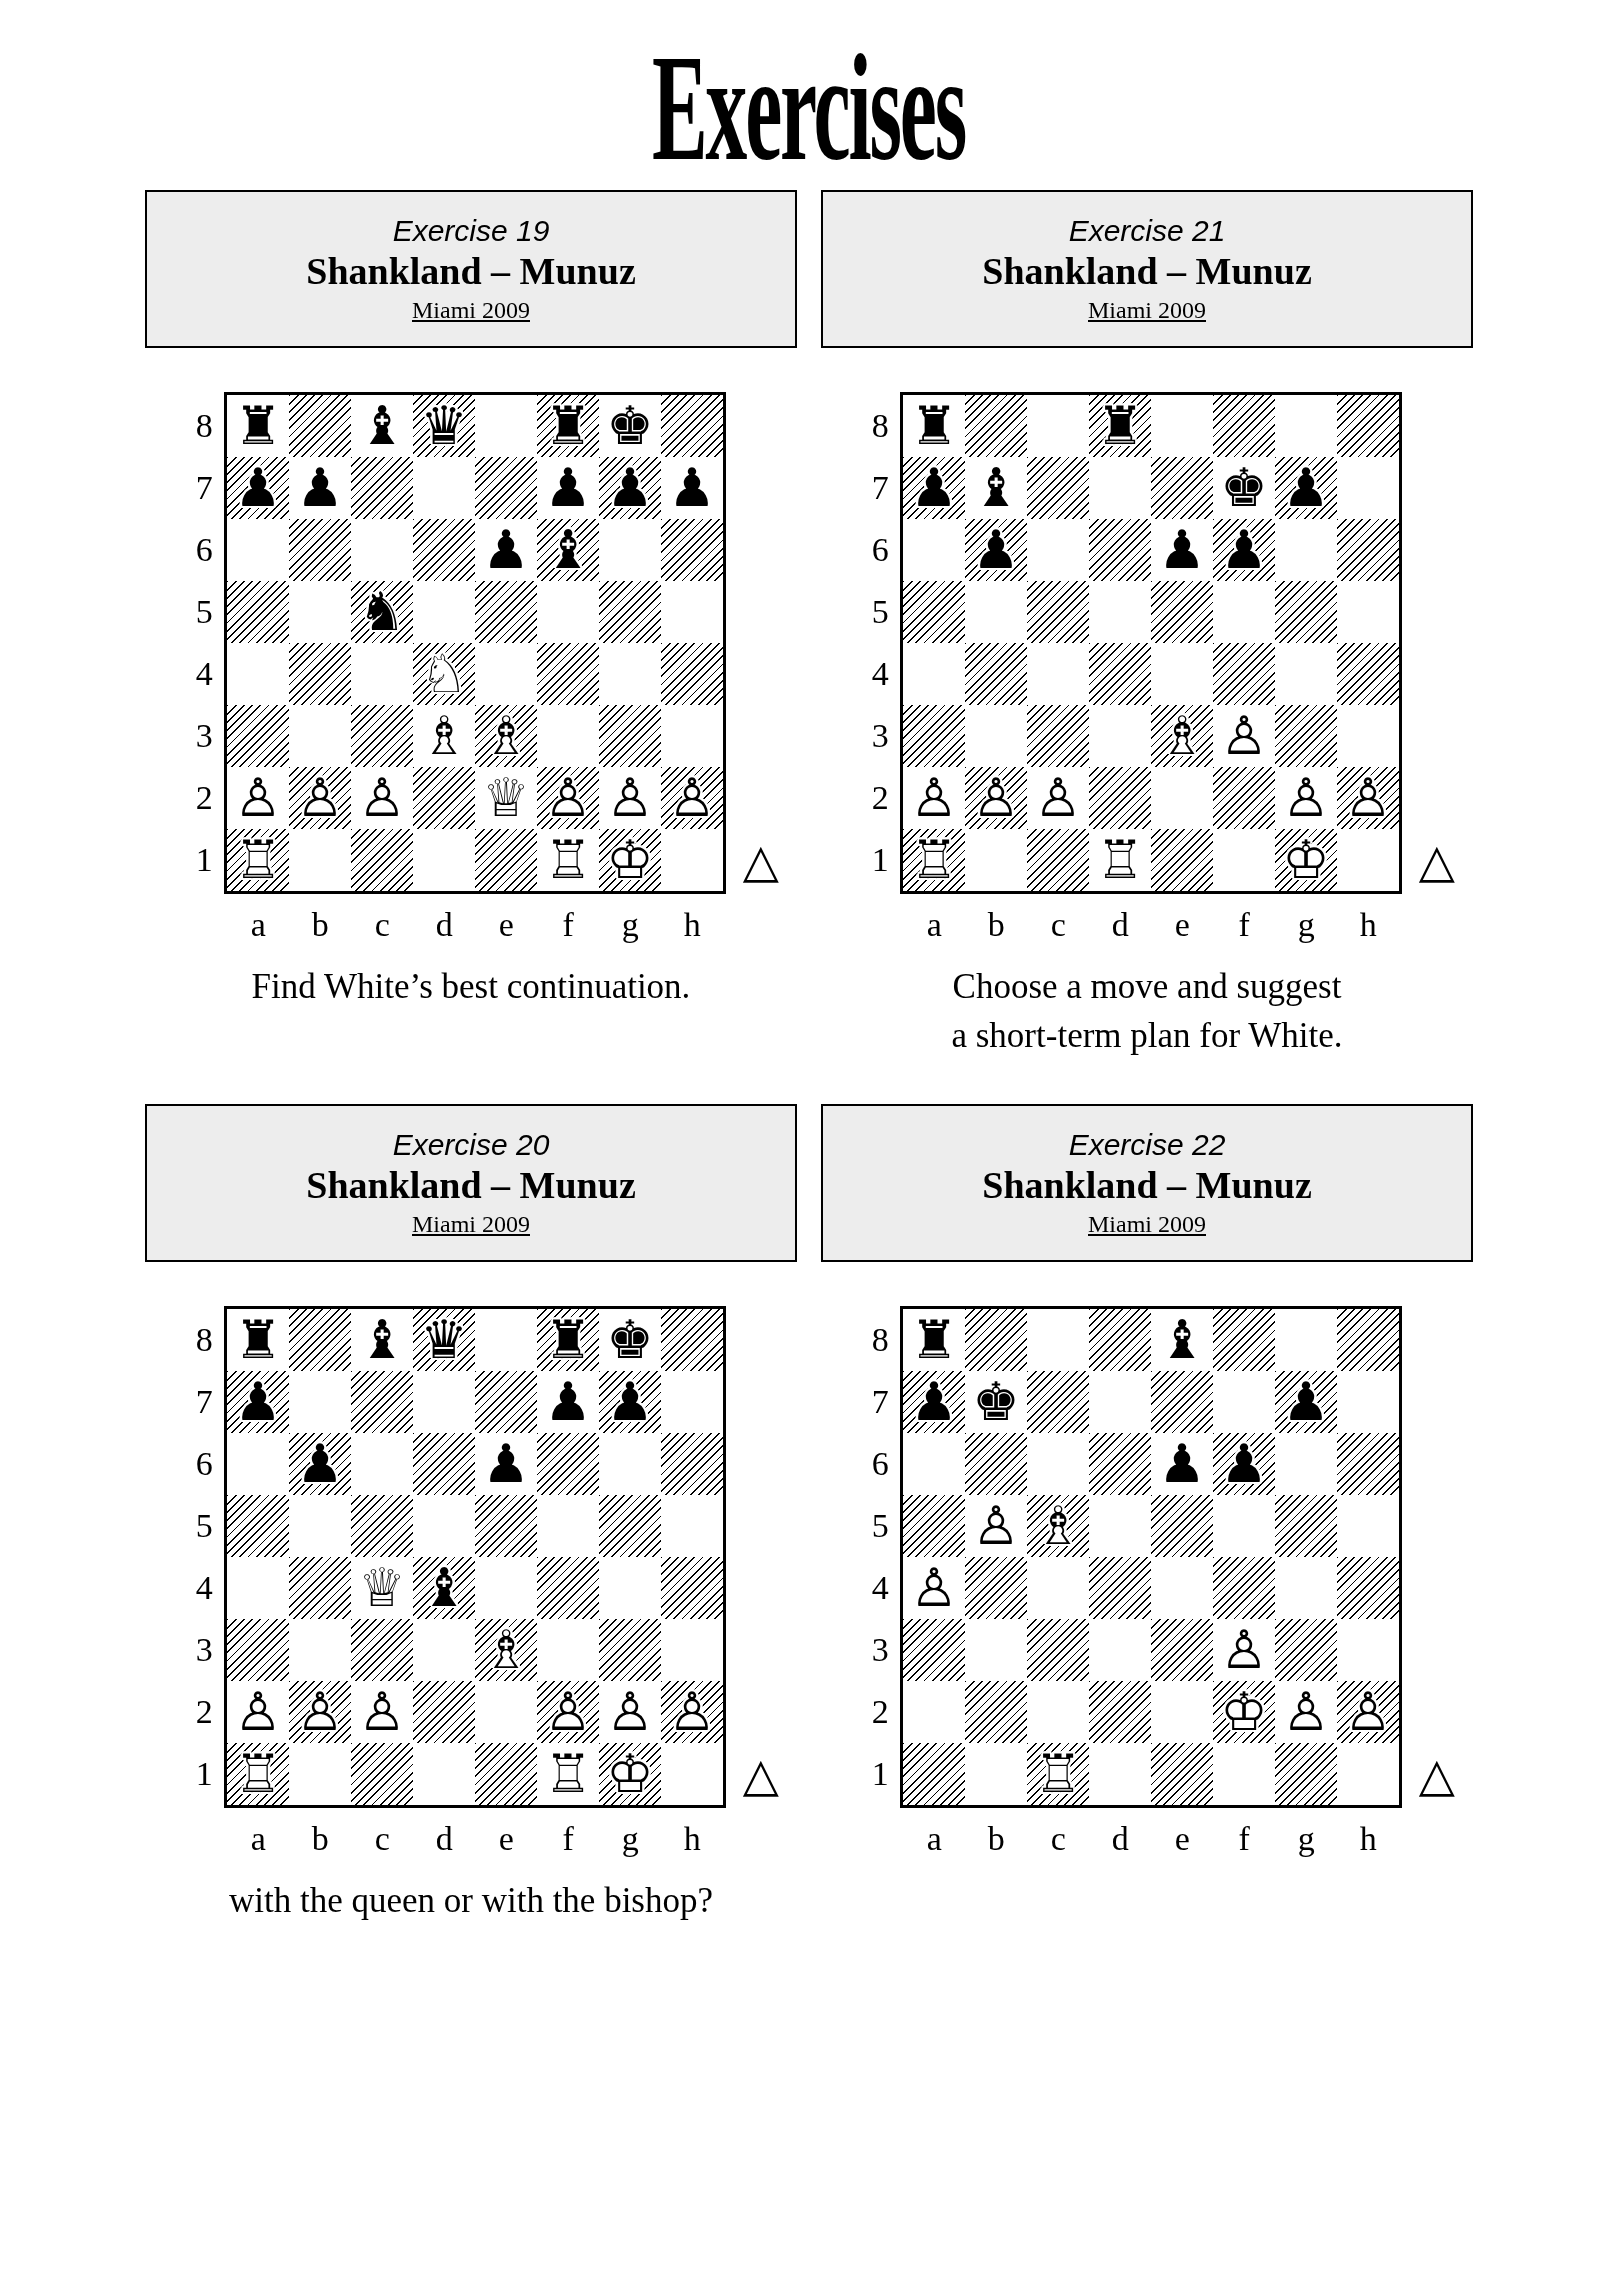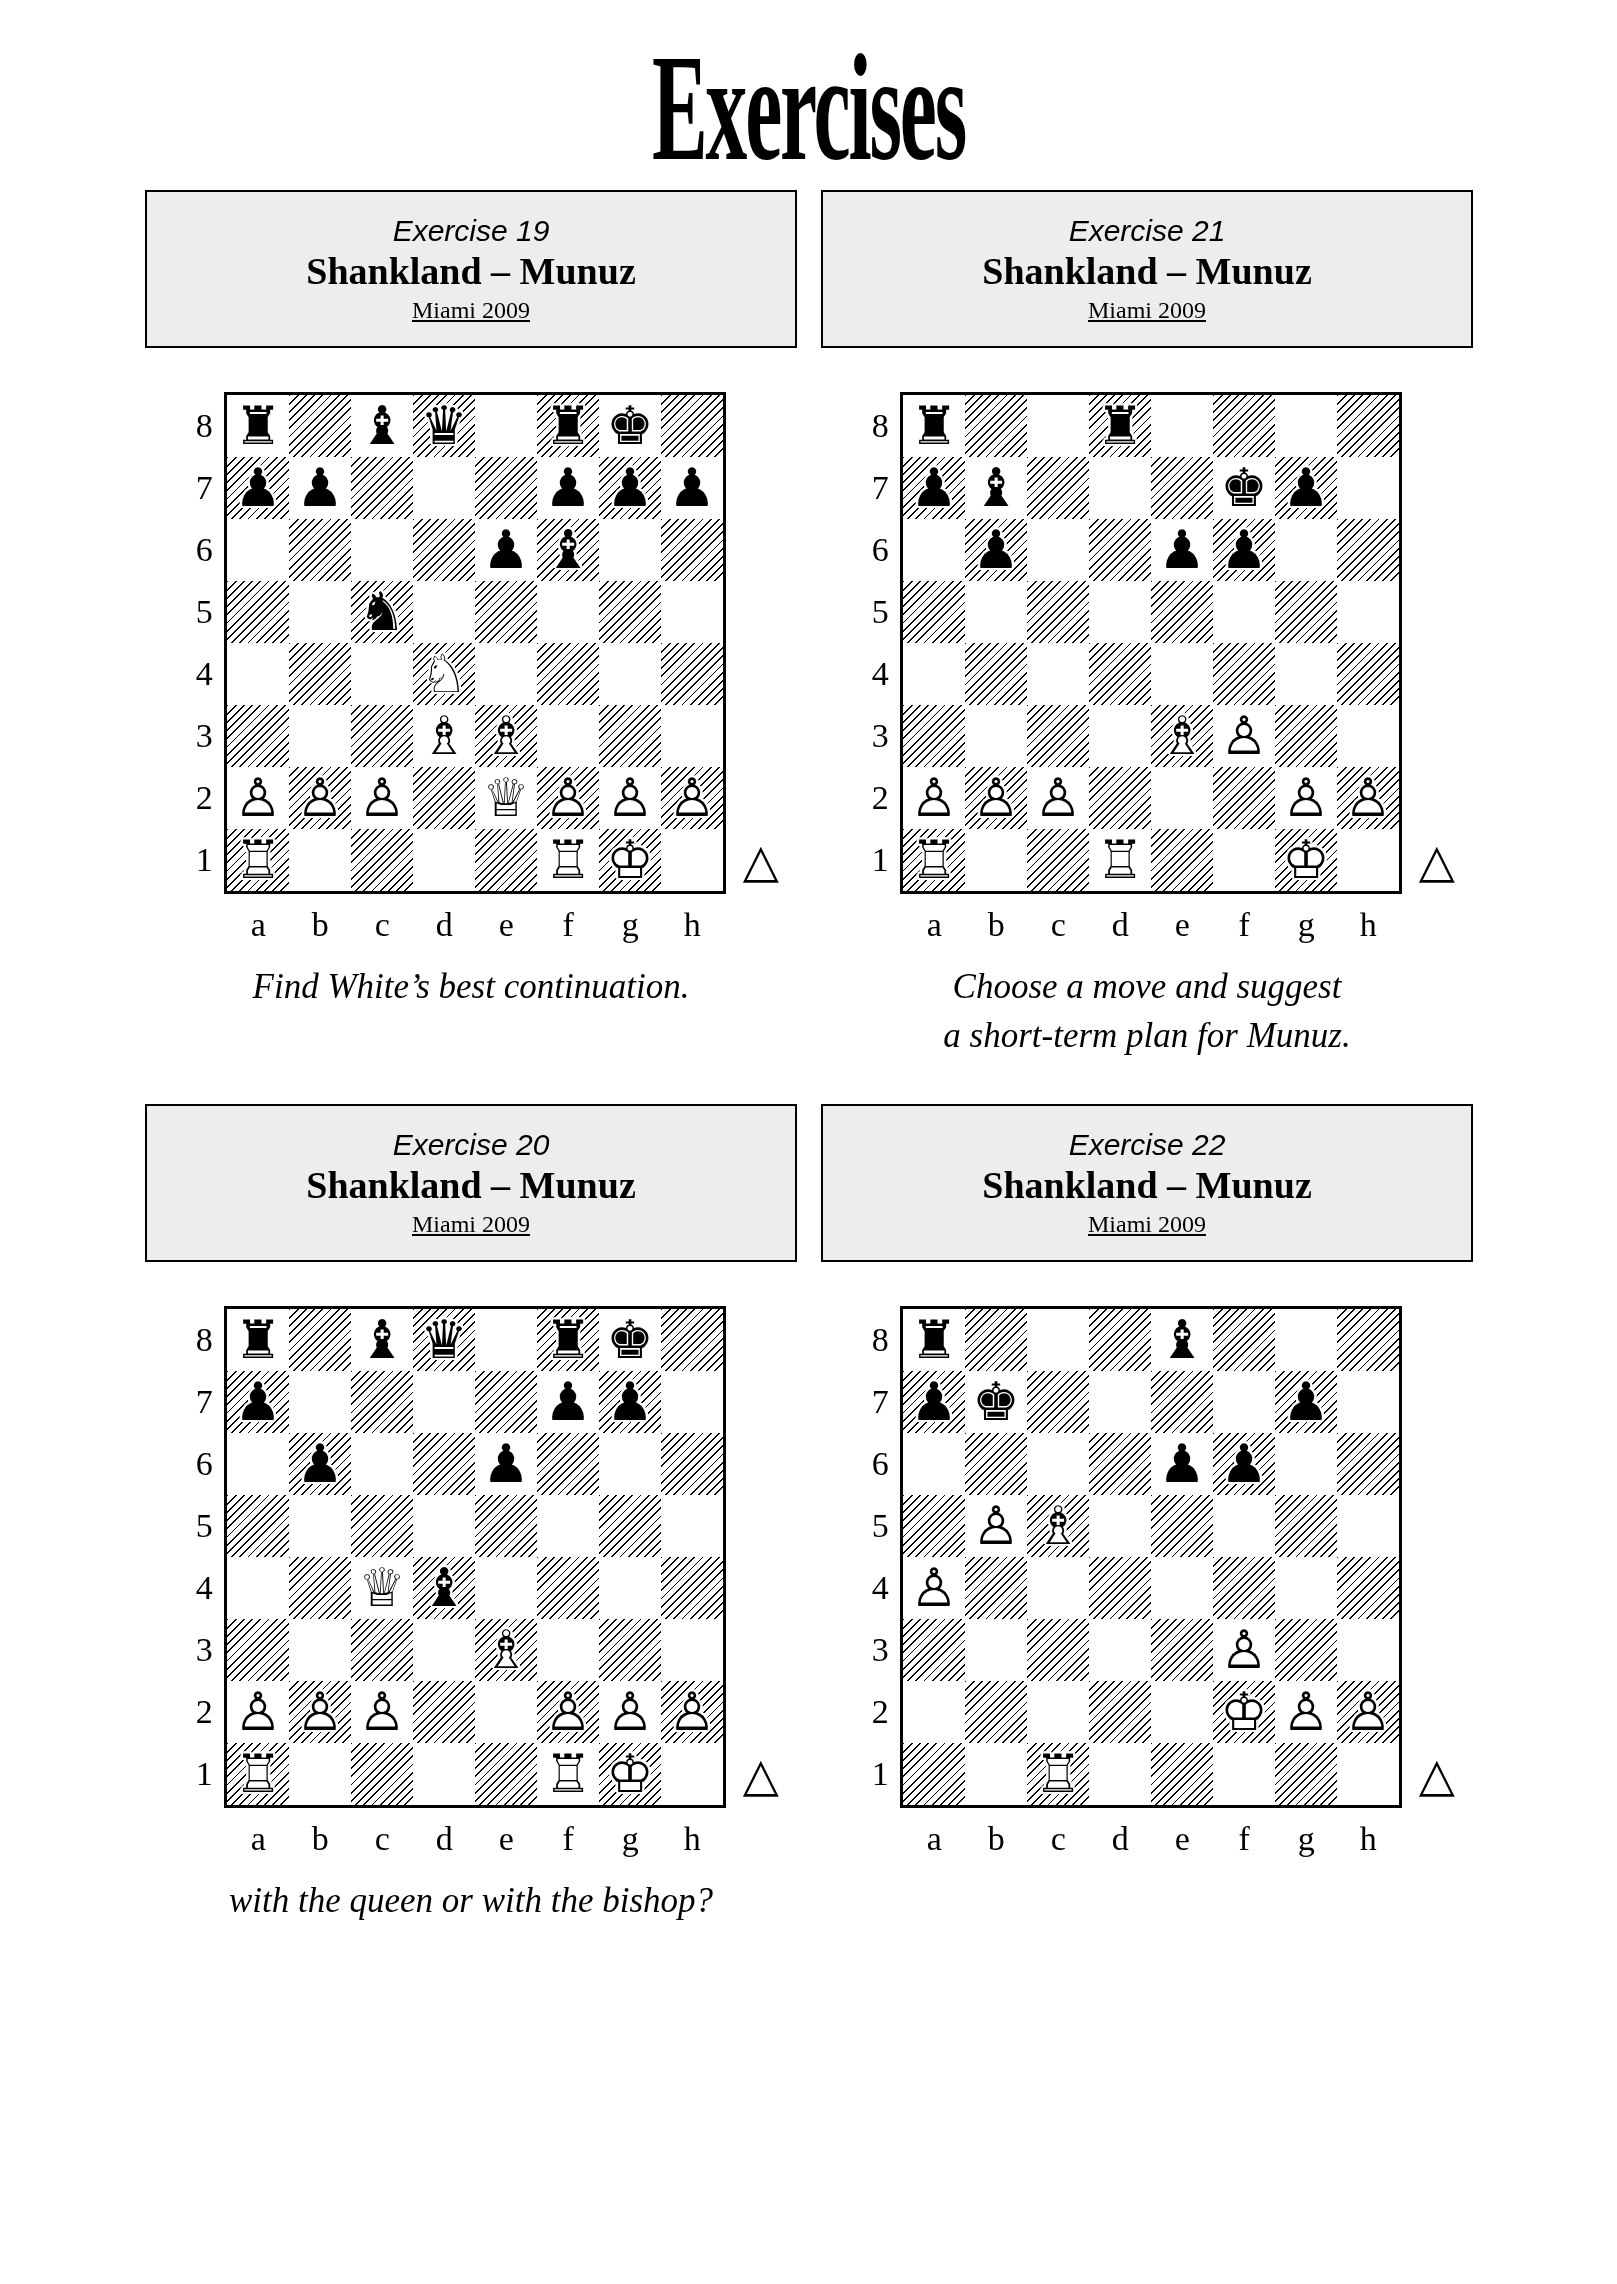--- a/index.html
+++ b/index.html
@@ -49,21 +49,21 @@
                  1.6px 1.6px 0 #fff, -1.6px -1.6px 0 #fff, 1.6px -1.6px 0 #fff, -1.6px 1.6px 0 #fff;
   }
   .piece .over { color:#000; }
   .files { grid-column:2; display:grid; grid-template-columns:repeat(8,62px); height:50px; padding-left:3.2px; }
   .files span { display:flex; align-items:flex-end; justify-content:center; font-size:34px; padding-top:6.4px; }
   .to-move {
     position:absolute; right:-52px; top:445px;
     font-family:"DejaVu Sans", sans-serif; font-size:47px; line-height:1; color:#000;
   }
   .caption {
-    margin-top:19.3px; text-align:center; font-style:italic; font-size:35px; line-height:1.38;
+    margin-top:19.3px; text-align:center; font-size:35px; line-height:1.38;
   }
 </style>
 </head>
 <body>
 
 <div class="title-wrap">
   <span class="title-inner">Exercises</span>
 </div>
 
 <div class="exgrid">
@@ -483,21 +483,21 @@
           <span>d</span>
           <span>e</span>
           <span>f</span>
           <span>g</span>
           <span>h</span>
         </div>
       <span class="to-move">△</span>
     </div>
     <div class="caption">
         <div>Choose a move and suggest</div>
-        <div>a short-term plan for Munuz.</div>
+        <div>a short-term plan for White.</div>
       </div>
   </section>
 
   <section class="exercise">
     <header class="exbox">
       <div class="exnum">Exercise 20</div>
       <div class="explayers">Shankland – Munuz</div>
       <div class="exevent">Miami 2009</div>
     </header>
     <div class="board-area">

